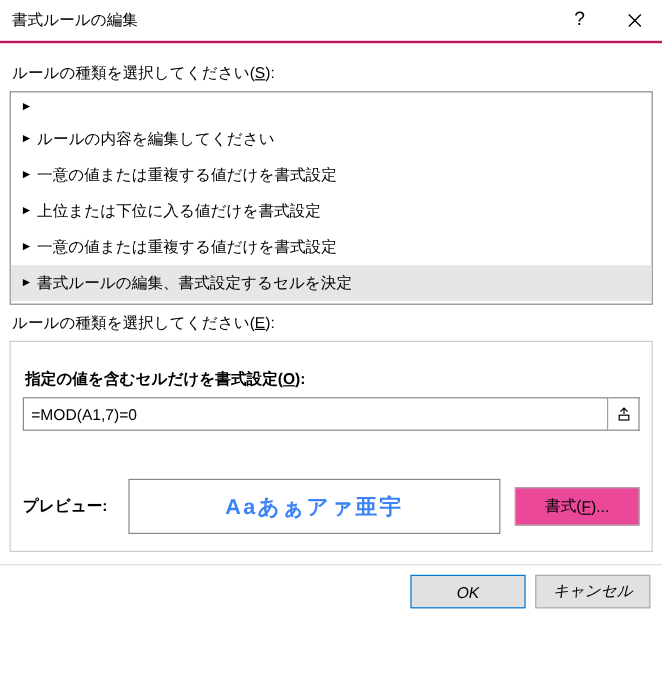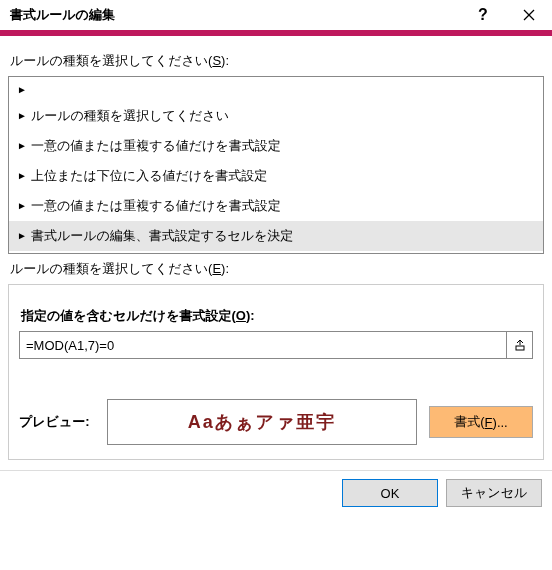--- a/index.html
+++ b/index.html
@@ -7,23 +7,22 @@
       font-family: "Yu Gothic UI", "Meiryo", sans-serif;
       font-size: 13px;
       background: #fff;
       width: 552px;
     }
     .titlebar {
       height: 36px;
       display: flex;
       align-items: center;
       padding-left: 10px;
-      border-bottom: 6px solid #be185d;
-      background: #fff;
-      font-weight: bold;
+      border-bottom: 2px solid #be185d;
+      background: #fff;
     }
     .title { flex: 1; font-size: 13px; }
     .title-controls { display: flex; align-items: center; }
     .help-btn { width: 46px; height: 36px; display:flex; align-items:center; justify-content:center; font-size: 16px; }
     .close-btn { width: 46px; height: 36px; display:flex; align-items:center; justify-content:center; }
     .close-btn svg { width: 12px; height: 12px; }
     .content { padding: 10px 8px 0 8px; }
     .section-label { margin: 6px 0 6px 2px; }
     .section-label u { text-decoration: underline; }
     .rule-list {
@@ -88,41 +87,42 @@
       justify-content: center;
       color: #1060c0;
       font-weight: bold;
       font-size: 18px;
       letter-spacing: 2px;
     }
     .format-btn {
       width: 104px;
       height: 32px;
       border: 1px solid #aaa;
-      background: #fdba74;
+      background: #ec4899;
       display: flex;
       align-items: center;
       justify-content: center;
     }
     .dialog-buttons {
       border-top: 1px solid #ddd;
       padding: 8px 10px 10px 0;
       display: flex;
       justify-content: flex-end;
       gap: 8px;
       margin-top: 10px;
     }
     .dlg-btn {
       width: 96px;
       height: 28px;
       border: 1px solid #aaa;
       background: #e1e1e1;
       display: flex;
       align-items: center;
       justify-content: center;
+      font-style: italic;
     }
     .dlg-btn.default { border: 1px solid #0078d7; }
     .underline { text-decoration: underline; }
   </style>
 </head>
 <body>
 
 <div class="titlebar">
   <span class="title">書式ルールの編集</span>
   <div class="title-controls">
@@ -141,21 +141,21 @@
   <div class="section-label">
     <span>ルールの種類を選択してください(</span><u>S</u><span>):</span>
   </div>
 
   <div class="rule-list" id="rule-list">
       <div class="rule-item">
         <span class="arrow">►</span>
       </div>
       <div class="rule-item">
         <span class="arrow">►</span>
-        <span>ルールの種類を選択してください</span>
+        <span>ルールの内容を編集してください</span>
       </div>
       <div class="rule-item">
         <span class="arrow">►</span>
         <span>一意の値または重複する値だけを書式設定</span>
       </div>
       <div class="rule-item">
         <span class="arrow">►</span>
         <span>上位または下位に入る値だけを書式設定</span>
       </div>
       <div class="rule-item">
@@ -181,21 +181,21 @@
       <div class="ref-btn">
         <svg viewBox="0 0 12 12">
             <rect x="2" y="7" width="8" height="4" fill="none" stroke="#000" stroke-width="1"></rect>
             <path d="M6 1 L6 6 M3 4 L6 1 L9 4" fill="none" stroke="#000" stroke-width="1"></path>
           </svg>
       </div>
     </div>
 
     <div class="preview-row">
       <div class="preview-label">プレビュー:</div>
-      <div class="preview-box" style="color:#7f1d1d">Aaあぁアァ亜宇</div>
+      <div class="preview-box" style="color:#3b82f6">Aaあぁアァ亜宇</div>
       <div class="format-btn">
         <span>書式(</span>
           <span class="underline">F</span>
           <span>)...</span>
       </div>
     </div>
   </div>
 
 </div>
 

